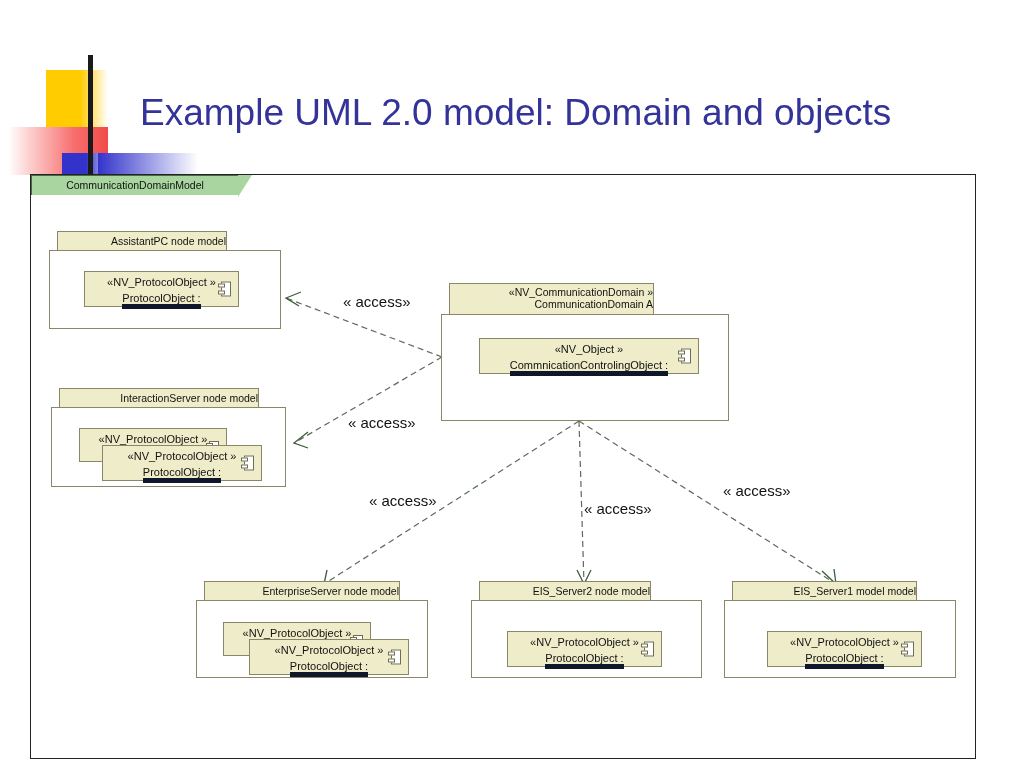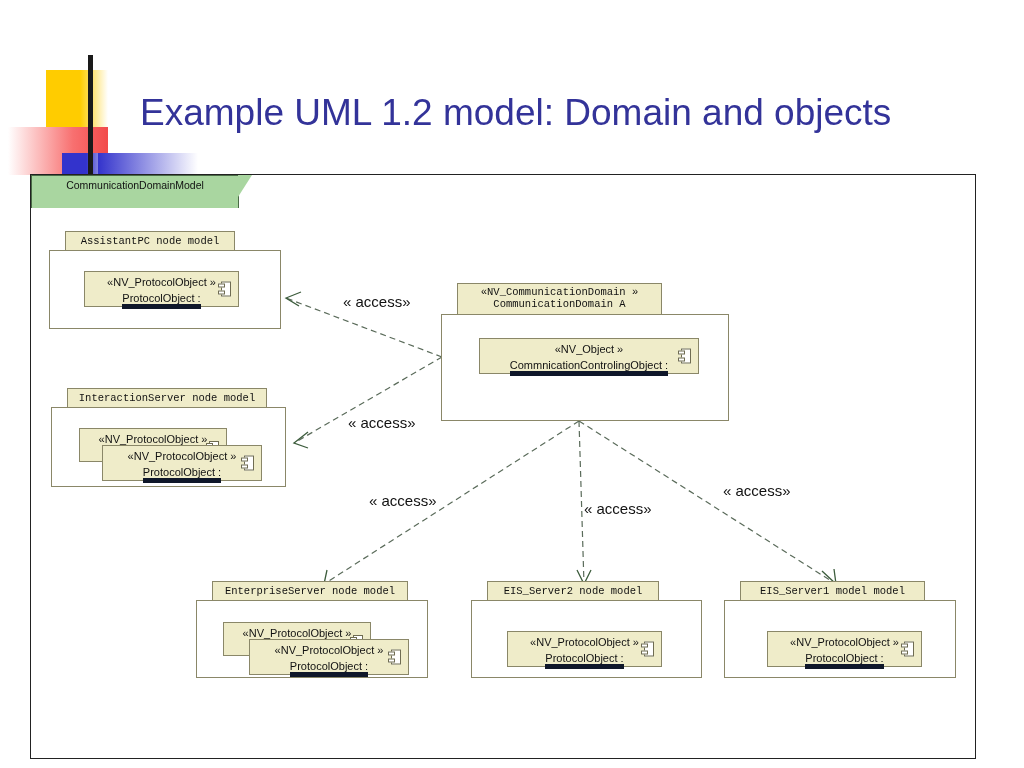--- a/index.html
+++ b/index.html
@@ -29,45 +29,44 @@
     position:absolute;left:140px;top:92px;
     font-size:37px;color:#333399;letter-spacing:0px;white-space:nowrap;
   }
 
   
   #diagram{
     position:absolute;left:30px;top:174px;width:944px;height:583px;
     border:1.5px solid #222;background:#fff;
   }
   #pkg-tab{
-    position:absolute;left:0px;top:0px;width:208px;height:33px;
+    position:absolute;left:0px;top:0px;width:208px;height:20px;
     background:#A9D6A0;border:1px solid #4a6b46;border-bottom:none;
     box-sizing:border-box;
   }
   #pkg-tab .slant{
     position:absolute;right:-14px;top:-1px;width:0;height:0;
     border-left:14px solid #A9D6A0;
     border-bottom:22px solid transparent;
   }
   #pkg-tab-label{
     position:absolute;left:0;right:0;top:3px;text-align:center;
     font-size:10.5px;color:#111;
   }
 
   
   #wires{position:absolute;left:0;top:0;width:944px;height:583px;}
 
   
   .node-pkg{position:absolute;}
   .node-head{
-    position:absolute;left:16px;top:0;height:20px;
+    position:absolute;left:8px;top:0;height:20px;
     background:#EFECC9;border:1px solid #8a8768;box-sizing:border-box;
-    font-size:10.5px;color:#111;text-align:center;line-height:19px;
+    font-size:10.5px;color:#111;text-align:right;line-height:19px;
     white-space:nowrap;
-    font-family:Liberation Mono, monospace;
   }
   .node-body{
     position:absolute;left:0;background:#ffffff;
     border:1px solid #8a8768;box-sizing:border-box;
   }
 
   
   .objbox{
     position:absolute;background:#EFECC9;border:1px solid #8a8768;
     box-sizing:border-box;padding:4px 6px 5px 6px;
@@ -103,21 +102,21 @@
 
 <div id="logo">
   <div class="sq sq-yellow"></div>
   <div class="sq sq-red"></div>
   <div class="sq sq-blue"></div>
   <div class="sq sq-blue-fade"></div>
   <div class="sq bar-v"></div>
 </div>
 <div class="sq bar-h" style="position:absolute;top:205px;"></div>
 
-<div id="page-title">Example UML 1.2 model: Domain and objects</div>
+<div id="page-title">Example UML 2.0 model: Domain and objects</div>
 
 <div id="diagram">
 
   <div id="pkg-tab">
     <div class="slant"></div>
     <div id="pkg-tab-label">CommunicationDomainModel</div>
   </div>
 
   <svg id="wires" viewBox="0 0 944 583">
     <g stroke="#5a6b5a" stroke-width="1.2" fill="none" stroke-dasharray="6,4">

